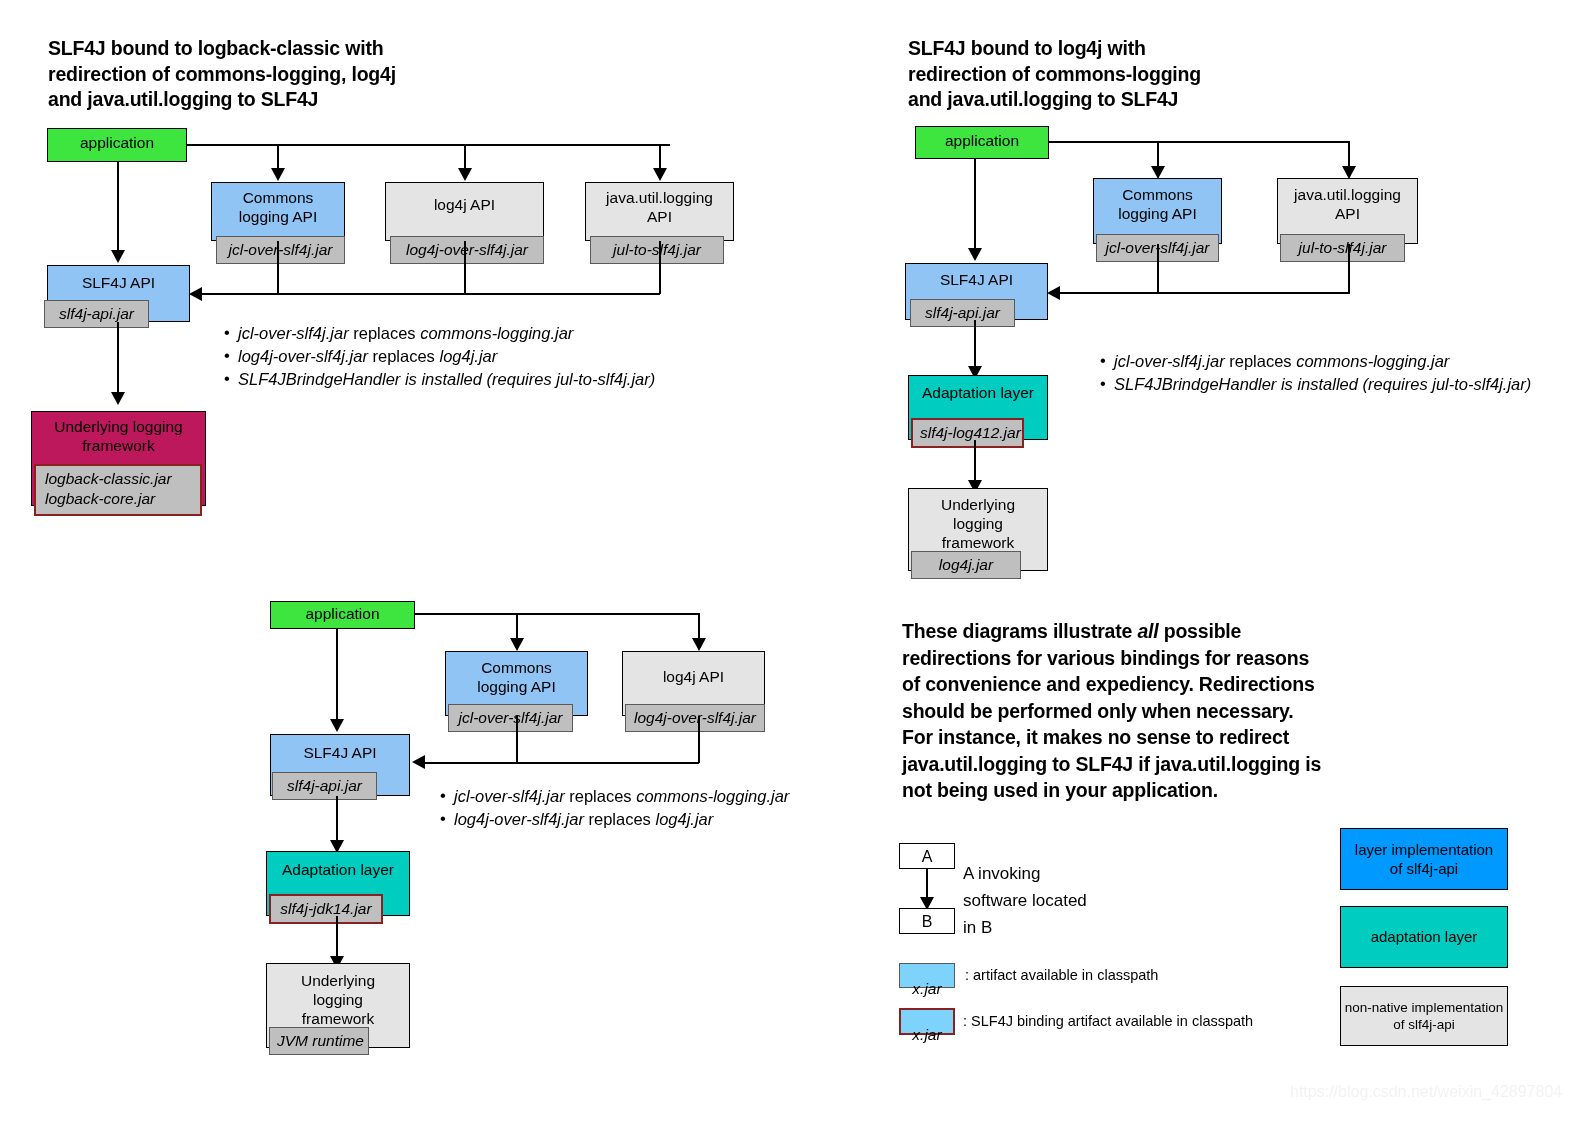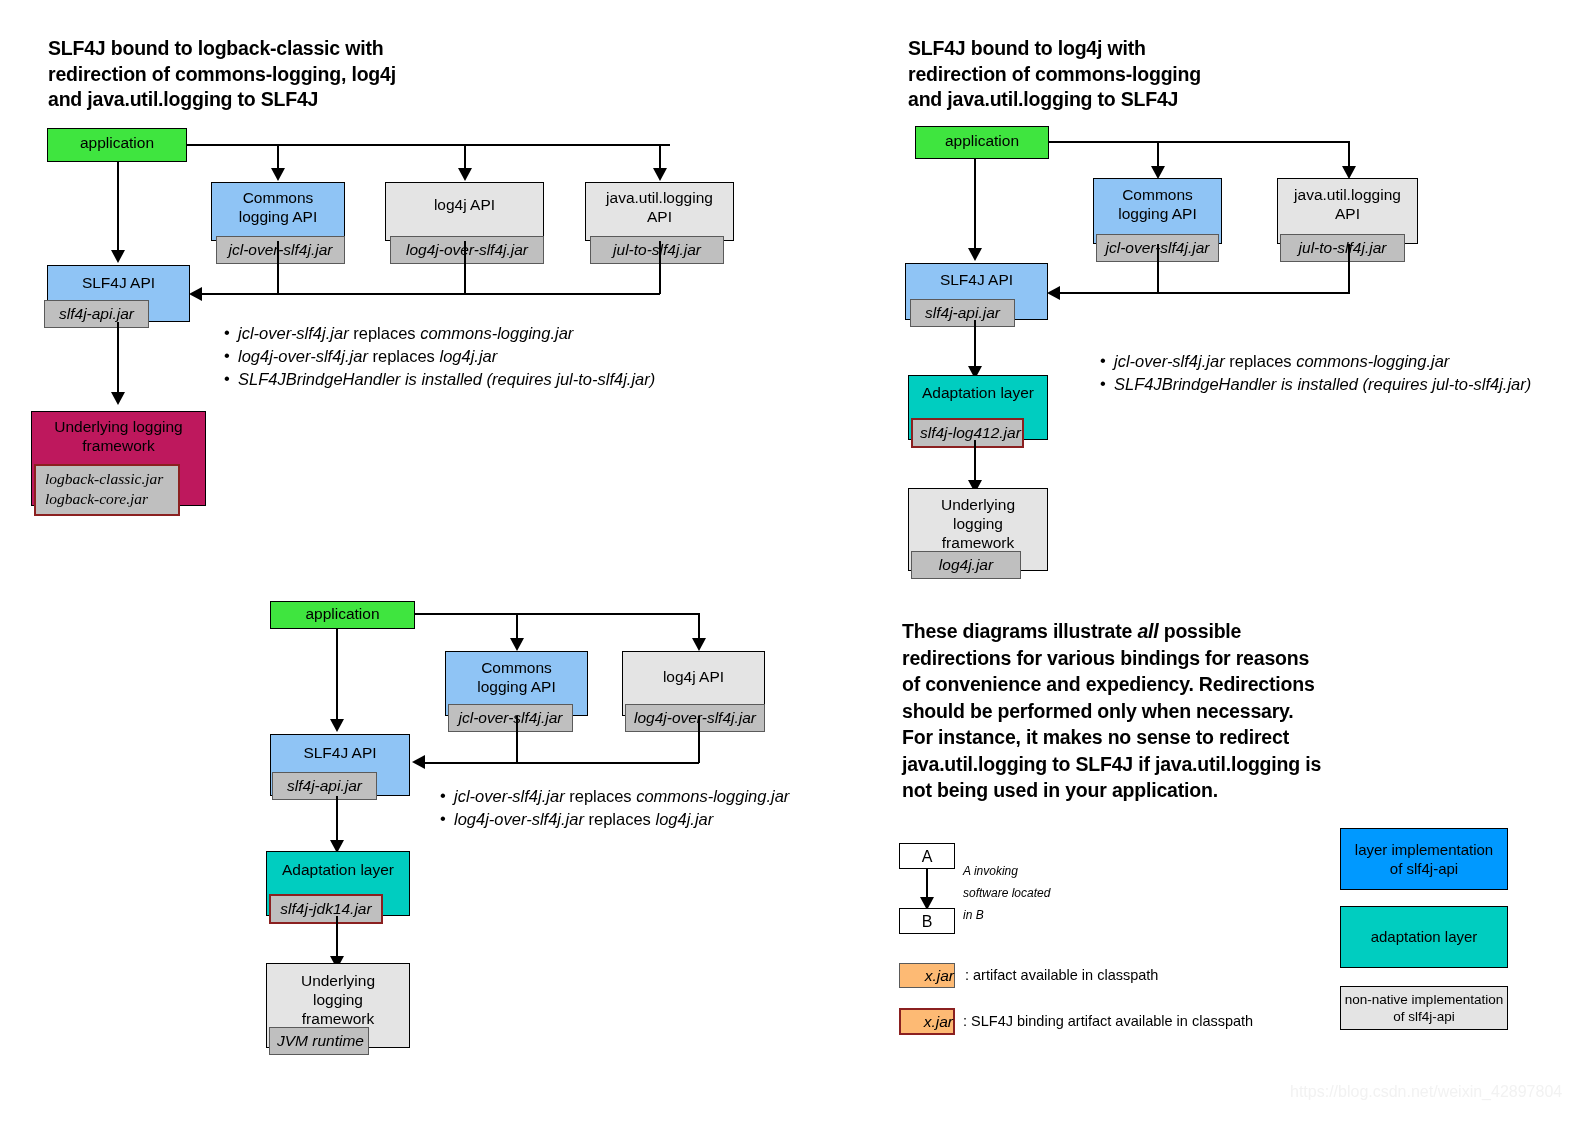--- a/index.html
+++ b/index.html
@@ -46,24 +46,24 @@
   .notes i{font-style:italic;}
 
   
   .para{position:absolute;font-weight:bold;font-size:19.5px;line-height:26.5px;
         letter-spacing:-0.2px;width:420px;}
   .para em{font-style:italic;}
 
   
   .legbox{position:absolute;border:1.6px solid #000;background:#fff;
           box-sizing:border-box;text-align:center;font-size:16px;line-height:26px;}
-  .legtext{position:absolute;font-size:12px;line-height:22px;white-space:pre-line;font-style:italic;}
-  .legjar{position:absolute;border:1.5px solid #5a5a5a;background:#fdba74;
-          font-style:italic;font-size:15.5px;text-align:right;box-sizing:border-box;
-          padding-top:3px;}
+  .legtext{position:absolute;font-size:17px;line-height:27px;white-space:pre-line;}
+  .legjar{position:absolute;border:1.5px solid #5a5a5a;background:#7dd3fc;
+          font-style:italic;font-size:15.5px;text-align:center;box-sizing:border-box;
+          padding-top:16px;}
   .legjar.binding{border:2.4px solid #8b2020;}
   .legcap{position:absolute;font-size:14.5px;white-space:nowrap;}
 
   .colorbox{position:absolute;border:1.6px solid #000;box-sizing:border-box;
             display:flex;align-items:center;justify-content:center;text-align:center;
             font-size:15px;line-height:19.5px;}
   .colorbox.small{font-size:13.5px;line-height:17px;}
 
   .watermark{position:absolute;color:#f2f2f2;font-size:16px;white-space:nowrap;}
 </style>
@@ -120,21 +120,21 @@
   </div>
   <div class="jar" style="left:44px;top:300px;width:105px;">slf4j-api.jar</div>
 
   <div class="ln lnv" style="left:117px;top:322px;height:72px;"></div>
   <div class="arrowdown" style="left:111px;top:392px;"></div>
 
   <div class="node vivid" style="left:31px;top:411px;width:175px;height:95px;">
     <div class="nlabel" style="white-space:pre-line;">Underlying logging
 framework</div>
   </div>
-  <div class="jar multi binding" style="left:34px;top:464px;width:146px;white-space:pre-line;font-family:Liberation Serif, serif;">logback-classic.jar
+  <div class="jar multi binding" style="left:34px;top:464px;width:168px;white-space:pre-line;">logback-classic.jar
 logback-core.jar</div>
 
   <div class="notes" style="left:224px;top:322px;">
     <div class="bl"><i>jcl-over-slf4j.jar</i><span> replaces </span><i>commons-logging.jar</i></div>
     <div class="bl"><i>log4j-over-slf4j.jar</i><span> replaces </span><i>log4j.jar</i></div>
     <div class="bl"><i>SLF4JBrindgeHandler is installed (requires jul-to-slf4j.jar)</i></div>
   </div>
 
   <div class="dtitle" style="left:908px;top:36px;width:420px;">SLF4J bound to log4j with
 redirection of commons-logging
@@ -268,18 +268,18 @@
 
   <div class="legjar" style="left:899px;top:963px;width:56px;height:25px;">x.jar</div>
   <div class="legcap" style="left:965px;top:967px;">: artifact available in classpath</div>
 
   <div class="legjar binding" style="left:899px;top:1008px;width:56px;height:27px;">x.jar</div>
   <div class="legcap" style="left:963px;top:1013px;">: SLF4J binding artifact available in classpath</div>
 
   <div class="colorbox" style="left:1340px;top:828px;width:168px;height:62px;background:#0099ff;white-space:pre-line;">layer implementation
 of slf4j-api</div>
   <div class="colorbox" style="left:1340px;top:906px;width:168px;height:62px;background:#00cdc0;white-space:pre-line;">adaptation layer</div>
-  <div class="colorbox small" style="left:1340px;top:986px;width:168px;height:44px;background:#e4e4e4;white-space:pre-line;">non-native implementation
+  <div class="colorbox small" style="left:1340px;top:986px;width:168px;height:60px;background:#e4e4e4;white-space:pre-line;">non-native implementation
 of slf4j-api</div>
 
   <div class="watermark" style="left:1290px;top:1083px;">https://blog.csdn.net/weixin_42897804</div>
 
 </div>
 
 </body></html>

